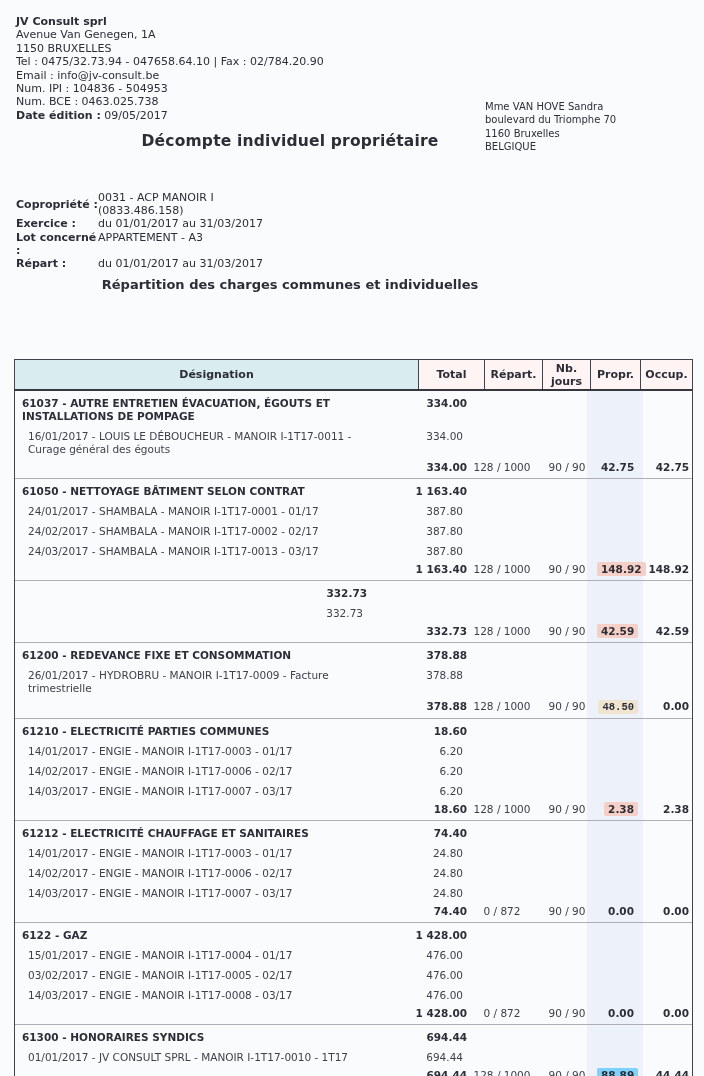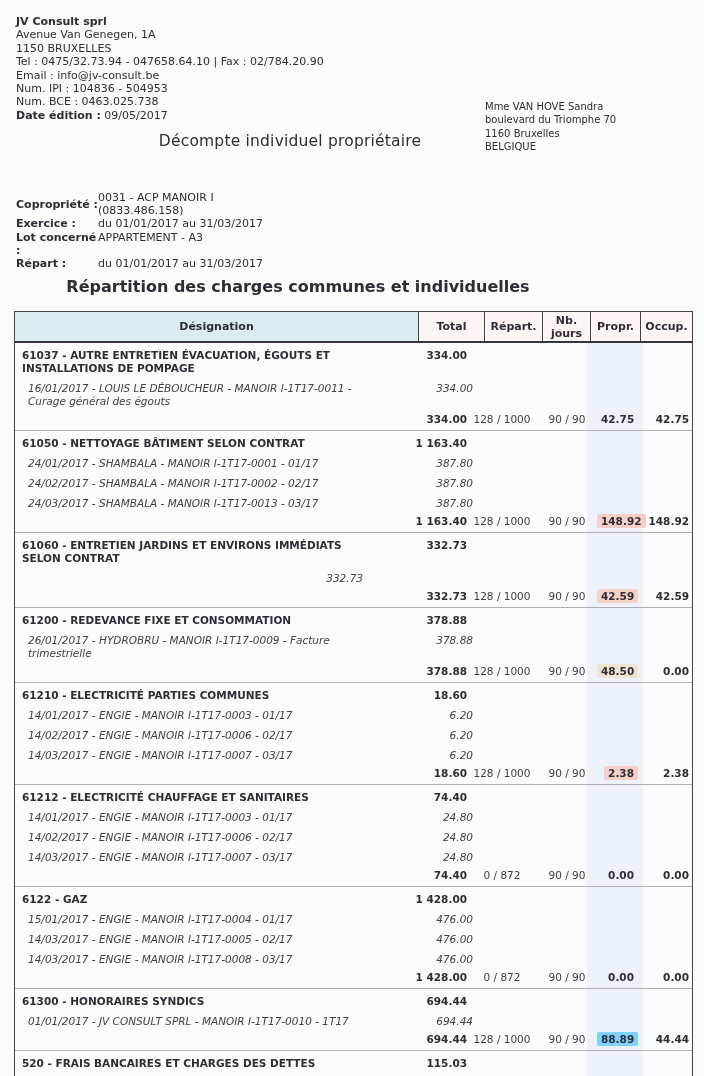--- a/index.html
+++ b/index.html
@@ -5,42 +5,42 @@
   html,body{margin:0;padding:0;}
   body{width:704px;height:1076px;background:#eef0f6;font-family:"DejaVu Sans",sans-serif;}
   .page{position:relative;width:704px;height:1076px;overflow:hidden;background:#fafbfd;color:#2d2d38;}
   
   .sender{position:absolute;top:15px;left:16px;font-size:11px;line-height:13.4px;}
   .sender .line{white-space:nowrap;}
   .bold{font-weight:bold;}
   
   .recipient{position:absolute;top:100px;left:473px;font-size:10px;line-height:13.4px;margin-left:12px;}
   
-  .doc-title{position:absolute;top:132px;left:0;width:580px;text-align:center;font-size:15.5px;font-weight:normal;letter-spacing:.2px;}
+  .doc-title{position:absolute;top:132px;left:0;width:580px;text-align:center;font-size:15.5px;font-weight:bold;letter-spacing:.2px;}
   
   .info{position:absolute;top:191px;left:16px;font-size:11px;line-height:13.2px;}
   .info-row{display:flex;}
   .info-label{width:82px;font-weight:bold;flex-shrink:0;}
   .info-row.copro{align-items:center;}
   
-  .section-title{position:absolute;top:277px;left:8px;width:580px;text-align:center;font-size:16px;font-weight:bold;}
+  .section-title{position:absolute;top:277px;left:0;width:580px;text-align:center;font-size:13px;font-weight:bold;}
   
   .charges-table{position:absolute;top:311px;left:14px;width:679px;font-size:10.5px;line-height:13px;}
-  .table-header{display:grid;grid-template-columns:403px 66px 58px 48px 50px 1fr;border:1px solid #43434b;border-bottom:2px solid #36363e;background:#fdf4f3;font-weight:bold;font-size:11px;}
+  .table-header{display:grid;grid-template-columns:403px 66px 58px 48px 50px 1fr;border:1px solid #43434b;border-bottom:2px solid #36363e;background:#fdf4f3;font-weight:bold;font-size:11px;margin-top:48px;}
   .th{min-height:27px;display:flex;align-items:center;justify-content:center;text-align:center;border-left:1px solid #43434b;padding:1px 3px;}
   .th:first-child{border-left:none;background:#d9edf0;}
   .table-body{border-left:1px solid #43434b;border-right:1px solid #43434b;position:relative;}
   .scan-band{position:absolute;top:0;bottom:0;left:572px;width:56px;background:rgba(186,204,238,0.20);pointer-events:none;}
   .group{padding:2px 0 4px;position:relative;}
   .group + .group{border-top:1px solid #aeaeb6;}
   .row{display:grid;grid-template-columns:352px 100px 70px 60px 41px 52px;}
   .cat-row{font-weight:bold;padding-top:4px;}
   .cat-desig{padding-left:7px;padding-right:8px;}
   .cat-total{text-align:right;}
-  .detail-row{margin-top:7px;font-style:italic;color:#40404a;gap:10px;}
+  .detail-row{margin-top:7px;color:#40404a;}
   .detail-desig{padding-left:13px;padding-right:10px;}
   .detail-amount{text-align:right;padding-right:4px;}
   .sub-row{margin-top:5px;}
   .sub-total{text-align:right;font-weight:bold;}
   .sub-repart,.sub-jours{text-align:center;color:#3c3c46;}
   .sub-propr{text-align:right;font-weight:bold;}
   .sub-propr span{padding:1px 4px;border-radius:2px;}
   .sub-occup{text-align:right;font-weight:bold;padding-right:1px;}
   .table-tail{height:12px;}
 </style>
@@ -158,21 +158,20 @@
       <div class="sub-total">1 163.40</div>
       <div class="sub-repart">128 / 1000</div>
       <div class="sub-jours">90 / 90</div>
       <div class="sub-propr"><span style="background: rgb(246, 208, 199);">148.92</span></div>
       <div class="sub-occup">148.92</div>
     </div>
   </div>
 
   <div class="group">
     <div class="row cat-row">
-      <div class="cat-desig">61060 - ENTRETIEN JARDINS ET ENVIRONS IMMÉDIATS SELON CONTRAT</div>
       <div class="cat-total">332.73</div>
       <div></div>
             <div></div>
             <div></div>
             <div></div>
     </div>
     <div class="details">
             <div class="row detail-row">
               <div class="detail-amount">332.73</div>
             </div>
@@ -200,21 +199,21 @@
             <div class="row detail-row">
               <div class="detail-desig">26/01/2017 - HYDROBRU - MANOIR I-1T17-0009 - Facture trimestrielle</div>
               <div class="detail-amount">378.88</div>
             </div>
           </div>
     <div class="row sub-row">
       <div></div>
       <div class="sub-total">378.88</div>
       <div class="sub-repart">128 / 1000</div>
       <div class="sub-jours">90 / 90</div>
-      <div class="sub-propr"><span style="background: rgb(239, 228, 207);">48.50</span></div>
+      <div class="sub-propr"><span style="background: rgb(239, 228, 207); font-family: Liberation Mono, monospace;">48.50</span></div>
       <div class="sub-occup">0.00</div>
     </div>
   </div>
 
   <div class="group">
     <div class="row cat-row">
       <div class="cat-desig">61210 - ELECTRICITÉ PARTIES COMMUNES</div>
       <div class="cat-total">18.60</div>
       <div></div>
             <div></div>
@@ -286,21 +285,21 @@
             <div></div>
             <div></div>
             <div></div>
     </div>
     <div class="details">
             <div class="row detail-row">
               <div class="detail-desig">15/01/2017 - ENGIE - MANOIR I-1T17-0004 - 01/17</div>
               <div class="detail-amount">476.00</div>
             </div>
             <div class="row detail-row">
-              <div class="detail-desig">14/03/2017 - ENGIE - MANOIR I-1T17-0005 - 02/17</div>
+              <div class="detail-desig">03/02/2017 - ENGIE - MANOIR I-1T17-0005 - 02/17</div>
               <div class="detail-amount">476.00</div>
             </div>
             <div class="row detail-row">
               <div class="detail-desig">14/03/2017 - ENGIE - MANOIR I-1T17-0008 - 03/17</div>
               <div class="detail-amount">476.00</div>
             </div>
           </div>
     <div class="row sub-row">
       <div></div>
       <div class="sub-total">1 428.00</div>

